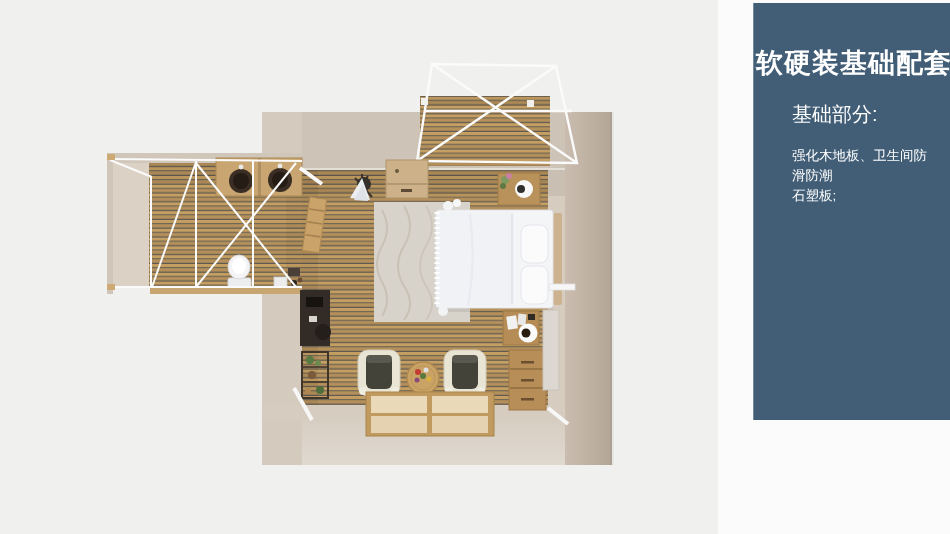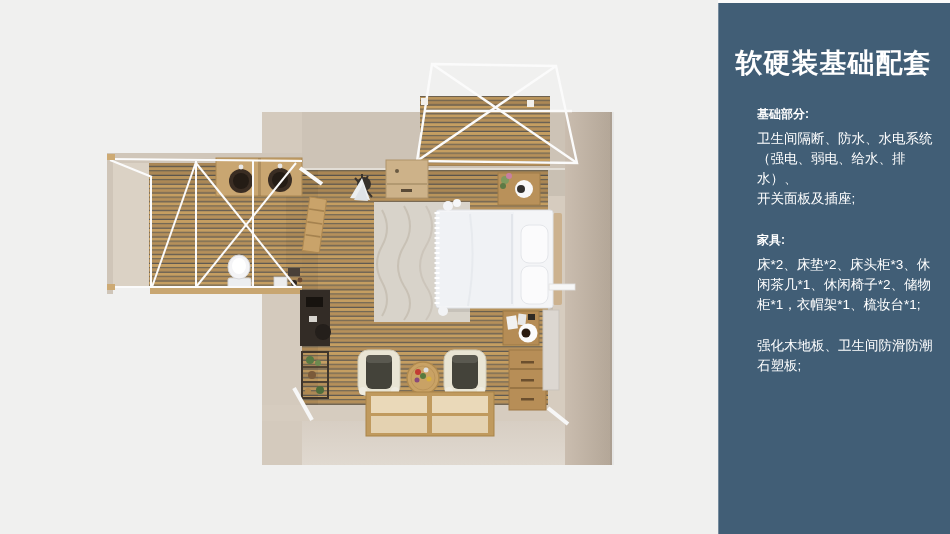--- a/index.html
+++ b/index.html
@@ -19,31 +19,32 @@
   html,body{margin:0;padding:0;}
   body{
     width:950px;height:534px;overflow:hidden;display:flex;
     font-family:"Liberation Sans","DejaVu Sans",sans-serif;
     background:#fbfbfb;
   }
   .stage{position:relative;width:718px;height:534px;background:var(--canvas-bg);flex:none;}
   .stage svg{position:absolute;inset:0;display:block;}
   .rightcol{width:232px;flex:none;background:#fbfbfb;}
   .sidebar{
-    box-sizing:border-box;height:531px;margin-top:3px;
+    box-sizing:border-box;height:417px;margin-top:3px;
     background:var(--sidebar-bg);color:var(--sidebar-text);
     border-left:1px solid rgba(255,255,255,.28);
+    margin-left:35px;
   }
   .panel-title{
     text-align:center;font-size:27px;font-weight:700;letter-spacing:1px;
     padding:44px 4px 0 2px;line-height:32px;white-space:nowrap;
   }
   .sections{padding:25px 10px 0 38px;}
   .section{margin-bottom:21px;}
-  .section-heading{font-size:12px;font-weight:700;line-height:21px;margin-bottom:4px;}
+  .section-heading{font-size:20px;font-weight:400;line-height:21px;margin-bottom:4px;}
   .section-body{font-size:13.5px;line-height:20px;white-space:pre-line;}
 </style>
 </head>
 <body>
 
 <div class="stage">
 <svg viewBox="0 0 718 534" width="718" height="534" role="img">
   <defs>
     <pattern id="wood" width="16" height="8.8" patternUnits="userSpaceOnUse">
       <rect width="16" height="8.8" style="fill:var(--wood-plank)"></rect>
@@ -278,29 +279,20 @@
   </g>
 </svg>
 </div>
 
 <div class="rightcol">
   <div class="sidebar">
     <div class="panel-title">软硬装基础配套</div>
     <div class="sections">
       <div class="section">
         <div class="section-heading">基础部分:</div>
-        <div class="section-body">卫生间隔断、防水、水电系统
-（强电、弱电、给水、排水）、
-开关面板及插座;</div>
-      </div>
-      <div class="section">
-        <div class="section-heading">家具:</div>
-        <div class="section-body">床*2、床垫*2、床头柜*3、休
-闲茶几*1、休闲椅子*2、储物
-柜*1，衣帽架*1、梳妆台*1;</div>
       </div>
       <div class="section">
       </div>
       <div class="section">
       </div>
       <div class="section">
         <div class="section-body">强化木地板、卫生间防滑防潮
 石塑板;</div>
       </div>
     </div>

